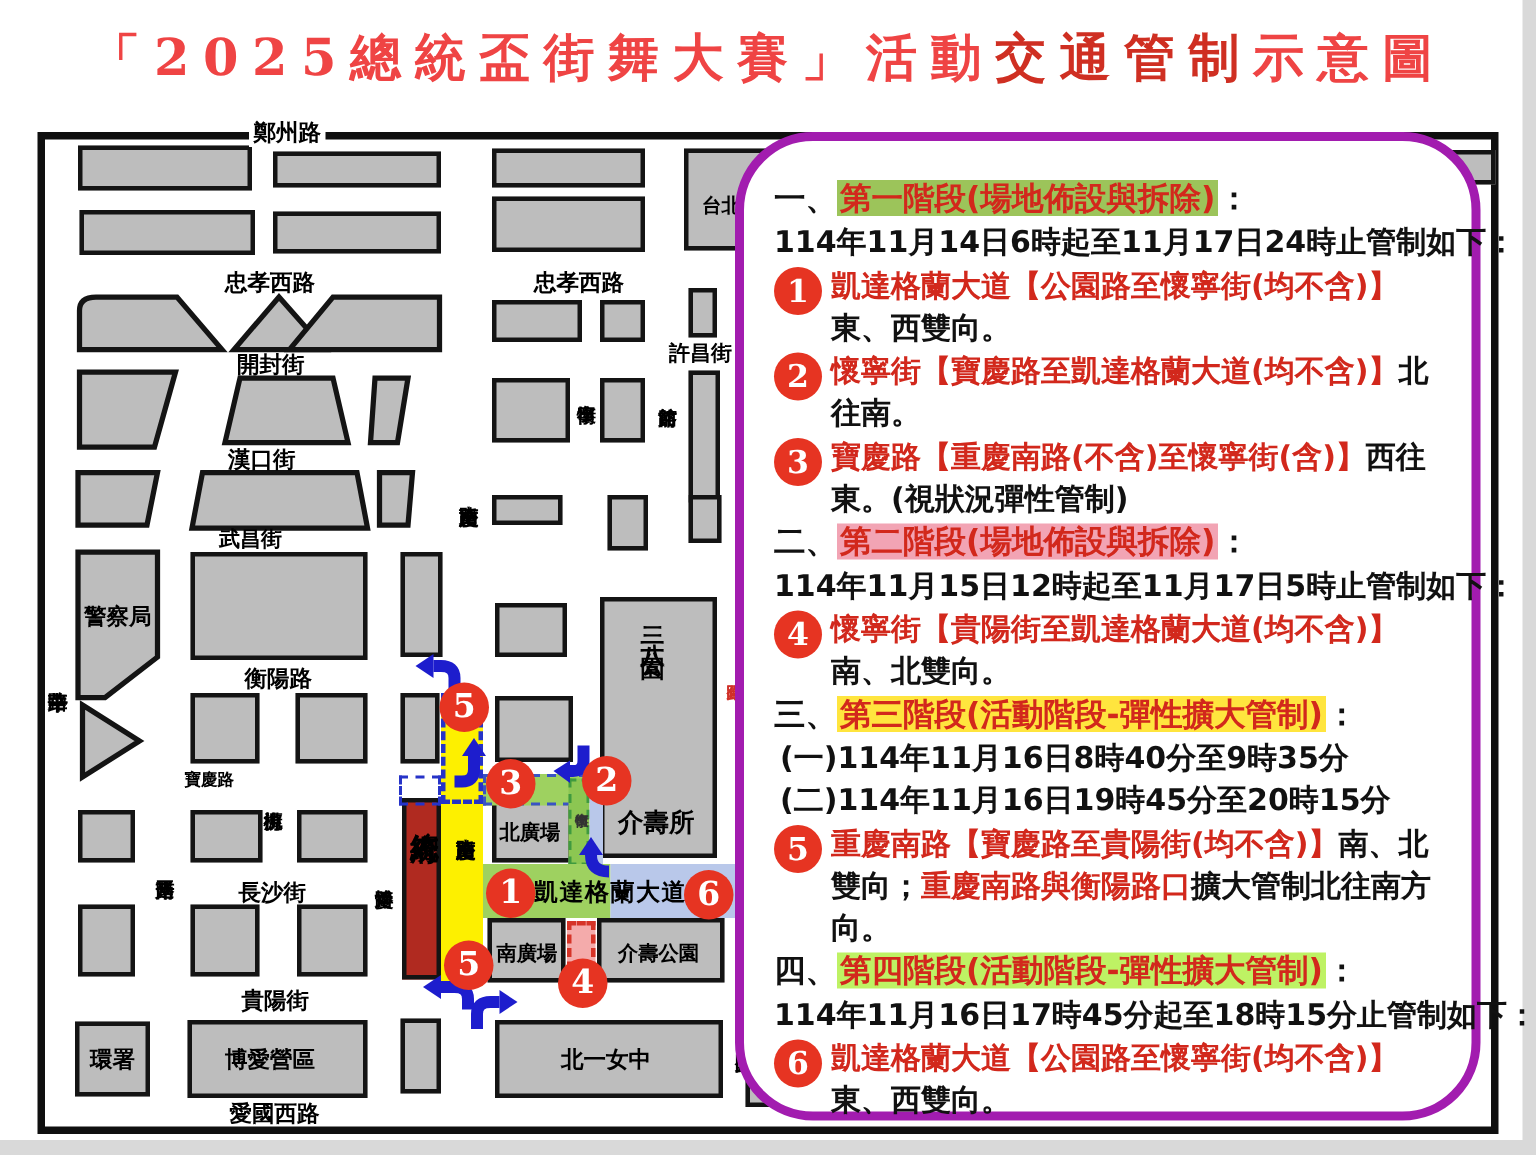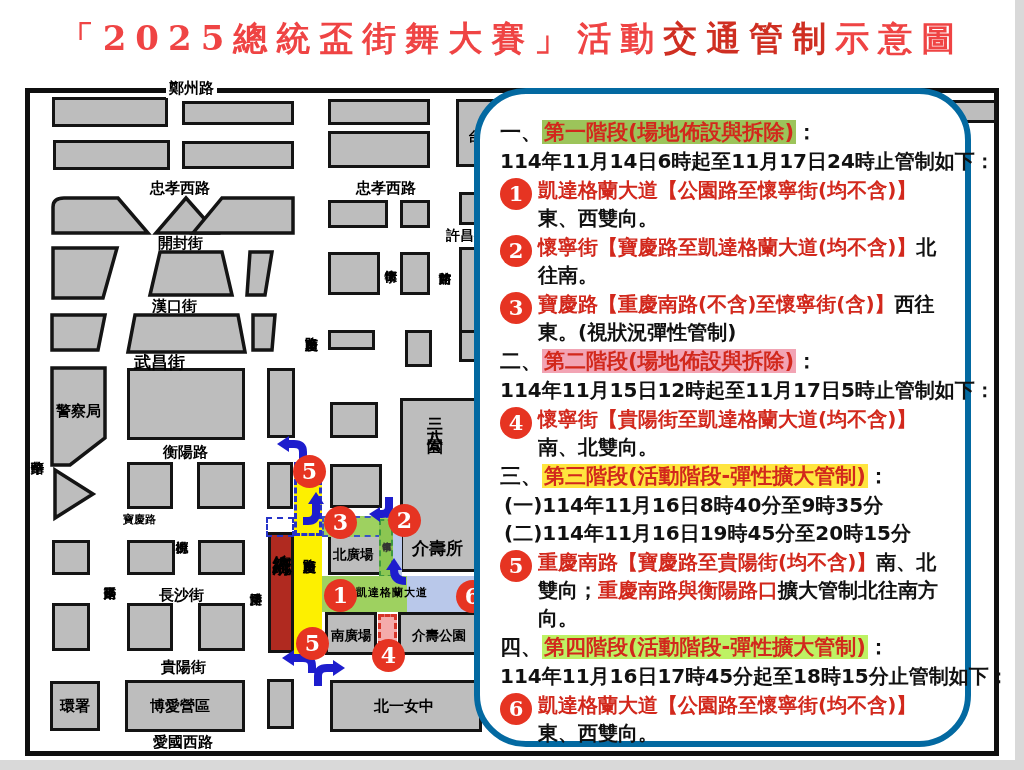--- a/index.html
+++ b/index.html
@@ -20,22 +20,22 @@
   .lbl{position:absolute;font-weight:bold;color:#000;z-index:4;white-space:nowrap;
        font-family:"DejaVu Serif",serif;}
   .vlbl{writing-mode:vertical-rl;text-orientation:upright;}
   .strip{position:absolute;box-sizing:border-box;z-index:2;}
   .badge{position:absolute;width:33px;height:33px;border-radius:50%;background:#e63422;
          color:#fff;text-align:center;line-height:33px;font-size:22px;font-weight:bold;
          font-family:"DejaVu Serif",serif;z-index:6;}
   svg.layer{position:absolute;left:0;top:0;z-index:1;}
   svg.arrows{position:absolute;left:0;top:0;z-index:5;}
   
-  #panel{position:absolute;left:474px;top:88px;width:497px;height:659px;background:#ffffff;
-         border:6px solid #0369a1;border-radius:52px;box-sizing:border-box;z-index:10;
+  #panel{position:absolute;left:490px;top:88px;width:497px;height:659px;background:#ffffff;
+         border:6px solid #a21caf;border-radius:52px;box-sizing:border-box;z-index:10;
          padding:24px 24px 0 20px;}
   .sec{font-size:21px;font-weight:bold;line-height:29px;color:#111;white-space:nowrap;}
   .hl{padding:0 2px;}
   .hl1{background:#9cc45a;} .hl2{background:#f2a4b4;} .hl3{background:#ffe53e;} .hl4{background:#bef264;}
   .rd{color:#d2281c;}
   .date{font-size:20px;font-weight:bold;line-height:28px;color:#111;white-space:nowrap;}
   .item{display:flex;align-items:flex-start;margin:1px 0;}
   .ibadge{flex:none;width:32px;height:32px;border-radius:50%;background:#e63422;color:#fff;
           text-align:center;line-height:32px;font-size:21px;font-weight:bold;
           font-family:"DejaVu Serif",serif;margin:2px 6px 0 0;}
@@ -127,39 +127,39 @@
   <div class="strip" style="left:393px;top:520px;width:9px;height:56px;background:#b9c8ea;"></div>
   <div class="strip" style="left:322px;top:576px;width:85px;height:36px;background:#9ed160;"></div>
   <div class="strip" style="left:407px;top:576px;width:83px;height:36px;background:#b9c8ea;"></div>
   <div class="strip" style="left:378px;top:614px;width:19px;height:42px;background:#f4abab;border:3px dashed #d63428;"></div>
 
   <div class="lbl" style="left:166px;top:79px;font-size:15px;background:#fff;padding:0 3px;z-index:6;">鄭州路</div>
   <div class="lbl" style="left:150px;top:179px;font-size:15px;">忠孝西路</div>
   <div class="lbl" style="left:356px;top:179px;font-size:15px;">忠孝西路</div>
   <div class="lbl" style="left:158px;top:234px;font-size:15px;">開封街</div>
   <div class="lbl" style="left:152px;top:297px;font-size:15px;">漢口街</div>
-  <div class="lbl" style="left:134px;top:351px;font-size:17px;">武昌街</div>
+  <div class="lbl" style="left:146px;top:351px;font-size:14px;">武昌街</div>
   <div class="lbl" style="left:163px;top:443px;font-size:15px;">衡陽路</div>
   <div class="lbl" style="left:123px;top:512px;font-size:11px;">寶慶路</div>
   <div class="lbl" style="left:159px;top:586px;font-size:15px;">長沙街</div>
   <div class="lbl" style="left:161px;top:658px;font-size:15px;">貴陽街</div>
   <div class="lbl" style="left:153px;top:733px;font-size:15px;">愛國西路</div>
   <div class="lbl" style="left:446px;top:227px;font-size:14px;">許昌街</div>
   <div class="lbl vlbl" style="left:29px;top:450px;height:66px;font-size:13.5px;">中華路</div>
   <div class="lbl vlbl" style="left:101px;top:577px;height:70px;font-size:12.5px;">延平南路</div>
   <div class="lbl vlbl" style="left:173px;top:531px;height:52px;font-size:12.5px;">桃源街</div>
   <div class="lbl vlbl" style="left:247px;top:583px;height:58px;font-size:12.5px;">博愛路</div>
   <div class="lbl vlbl" style="left:302px;top:327px;height:64px;font-size:13px;">重慶南路</div>
   <div class="lbl vlbl" style="left:300px;top:549px;height:80px;font-size:13px;z-index:4;">重慶南路</div>
   <div class="lbl vlbl" style="left:382px;top:260px;height:50px;font-size:12.5px;">懷寧街</div>
   <div class="lbl vlbl" style="left:436px;top:262px;height:52px;font-size:12.5px;">館前路</div>
   <div class="lbl vlbl" style="left:380px;top:535px;height:40px;font-size:9px;color:#333;z-index:3;">懷寧街</div>
   <div class="lbl vlbl" style="left:482px;top:448px;height:40px;font-size:10.5px;color:#d03028;">公園路</div>
   <div class="lbl vlbl" style="left:486px;top:692px;height:48px;font-size:13px;">公園路</div>
-  <div class="lbl" style="left:356px;top:585px;font-size:11px;letter-spacing:1px;z-index:4;">凱達格蘭大道</div>
+  <div class="lbl" style="left:356px;top:585px;font-size:16px;letter-spacing:1px;z-index:4;">凱達格蘭大道</div>
 
   <div class="lbl" style="left:56px;top:402px;font-size:15px;">警察局</div>
   <div class="lbl" style="left:468px;top:128px;font-size:13px;">台北</div>
   <div class="lbl vlbl" style="left:270px;top:540px;height:110px;font-size:19px;z-index:4;">總統府</div>
   <div class="lbl" style="left:333px;top:546px;font-size:13.5px;z-index:4;">北廣場</div>
   <div class="lbl" style="left:331px;top:627px;font-size:13.5px;z-index:4;">南廣場</div>
   <div class="lbl" style="left:412px;top:627px;font-size:13.5px;z-index:4;">介壽公園</div>
   <div class="lbl" style="left:412px;top:537px;font-size:17px;z-index:4;">介壽所</div>
   <div class="lbl vlbl" style="left:424px;top:406px;height:132px;font-size:16px;letter-spacing:5px;z-index:4;">二二八公園</div>
   <div class="lbl" style="left:374px;top:697px;font-size:15px;z-index:4;">北一女中</div>

